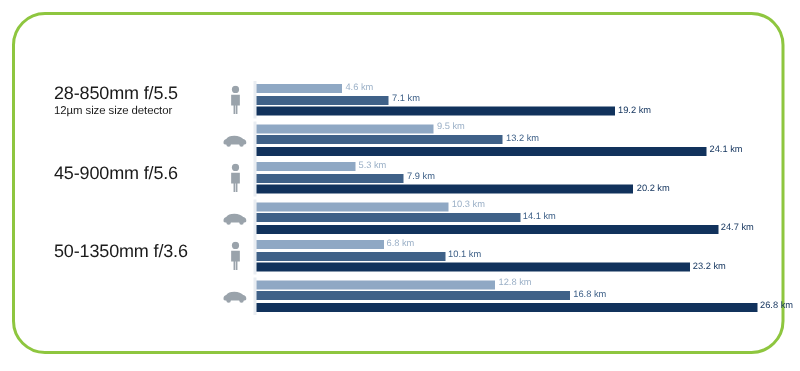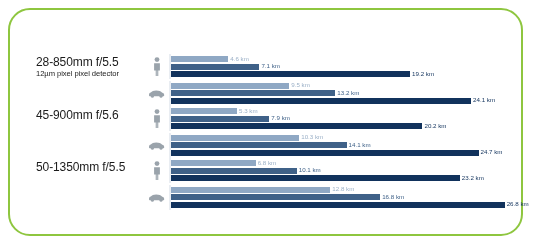--- a/index.html
+++ b/index.html
@@ -96,21 +96,21 @@
   .bar-val.s0 { color: #9bb0c7; }
   .bar-val.s1 { color: #3f6188; }
   .bar-val.s2 { color: #11325c; }
 </style>
 </head>
 <body>
 
 <div id="frame"></div>
 <div id="chart">
     <div class="group-label" style="left: 36px; top: 55px;">28-850mm f/5.5</div>
-    <div class="group-sub" style="left: 36px; top: 69px;">12µm pixel pixel detector</div>
+    <div class="group-sub" style="left: 36px; top: 69px;">12µm size size detector</div>
     <div class="row" style="top: 54px; width: 380px; height: 26.5px;">
       <div class="icon-box">
         <svg width="8" height="19" viewBox="0 0 8 19" aria-hidden="true">
           <circle cx="4" cy="2.6" r="2.4" fill="#9aa3ab"></circle>
           <path d="M1.1 6.2h5.8v7.2H5.3V19H4.2v-5.6H3.8V19H2.7v-5.6H1.1z" fill="#9aa3ab"></path>
         </svg>
       </div>
       <div class="axis-tick"></div>
       <div class="bars" style="top: 2px;">
         <div class="bar-line">
@@ -192,21 +192,21 @@
         <div class="bar-line">
           <div class="bar s1" style="width: 175.545px;"></div>
           <span class="bar-val s1" style="left: 175.545px;">14.1 km</span>
         </div>
         <div class="bar-line">
           <div class="bar s2" style="width: 307.515px;"></div>
           <span class="bar-val s2" style="left: 307.515px;">24.7 km</span>
         </div>
       </div>
     </div>
-    <div class="group-label" style="left: 36px; top: 160px;">50-1350mm f/5.5</div>
+    <div class="group-label" style="left: 36px; top: 160px;">50-1350mm f/3.6</div>
     <div class="row" style="top: 158px; width: 380px; height: 26.5px;">
       <div class="icon-box">
         <svg width="8" height="19" viewBox="0 0 8 19" aria-hidden="true">
           <circle cx="4" cy="2.6" r="2.4" fill="#9aa3ab"></circle>
           <path d="M1.1 6.2h5.8v7.2H5.3V19H4.2v-5.6H3.8V19H2.7v-5.6H1.1z" fill="#9aa3ab"></path>
         </svg>
       </div>
       <div class="axis-tick"></div>
       <div class="bars" style="top: 2px;">
         <div class="bar-line">

